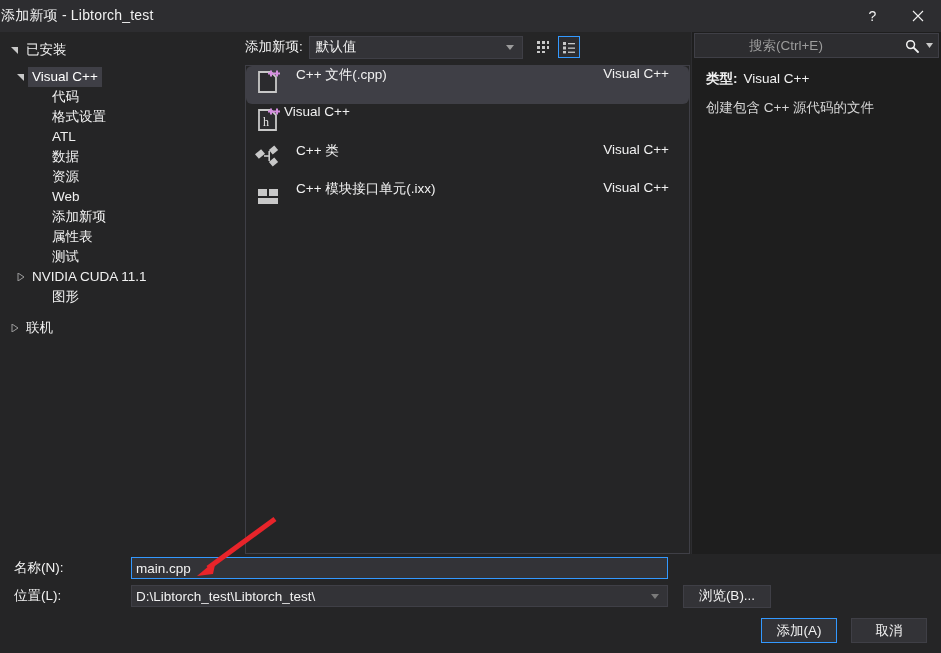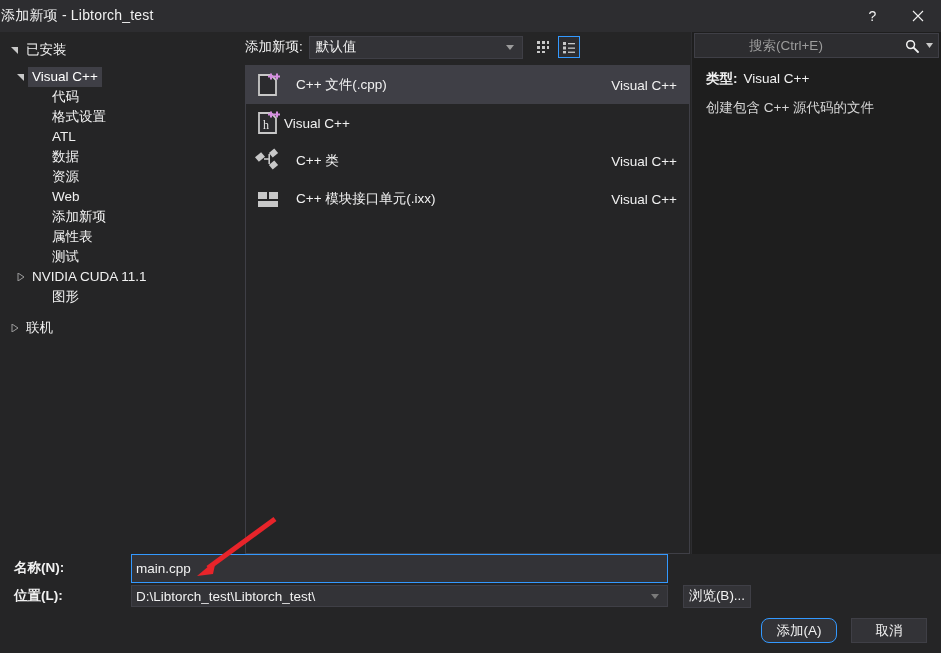--- a/index.html
+++ b/index.html
@@ -166,22 +166,23 @@
     border-top: 1px solid #3f3f46;
     border-left: 1px solid #3f3f46;
     border-right: 1px solid #3f3f46;
     border-bottom: 1px solid #3f3f46;
     overflow: hidden;
     min-height: 0;
   }
   .tpl-row {
     height: 38px;
     display: flex;
-    align-items: center;
-    padding: 0 12px 0 6px;
+    align-items: flex-start;
+    padding: 0 20px 0 6px;
+    border-radius: 6px;
   }
   .tpl-row.selected { background: #3f3f46; }
   .tpl-icon {
     width: 32px; height: 32px;
     flex: 0 0 32px;
     display: flex; align-items: center; justify-content: center;
   }
   .tpl-name {
     font-size: 13.5px;
     color: #f1f1f1;
@@ -257,25 +258,24 @@
     display: flex;
     align-items: center;
     height: 28px;
     padding-left: 14px;
   }
   .field-label {
     width: 117px;
     flex: 0 0 117px;
     font-size: 13.5px;
     color: #f1f1f1;
-    font-weight: bold;
   }
   .name-input {
     width: 537px;
-    height: 29px;
+    height: 22px;
     box-sizing: border-box;
     background: #333337;
     border: 1px solid #3399ff;
     color: #f1f1f1;
     font-size: 13.5px;
     font-family: "Liberation Sans", "DejaVu Sans", sans-serif;
     padding: 0 0 0 4px;
     outline: none;
   }
   .loc-combo {
@@ -289,21 +289,21 @@
     font-size: 13.5px;
     color: #f1f1f1;
   }
   .loc-combo .val { flex: 1 1 auto; padding-left: 4px; white-space: nowrap; }
   .loc-combo .arrow {
     width: 16px; display:flex; align-items:center; justify-content:center;
     margin-right: 4px;
   }
   .browse-btn {
     margin-left: 15px;
-    width: 68px; height: 23px;
+    width: 88px; height: 23px;
     background: #333337;
     border: 1px solid #3f3f46;
     color: #f1f1f1;
     font-size: 13.5px;
     font-family: "Liberation Sans", "DejaVu Sans", sans-serif;
     display: flex; align-items: center; justify-content: center;
     box-sizing: border-box;
   }
   .action-row {
     display: flex;
@@ -314,21 +314,21 @@
   .btn {
     width: 76px; height: 25px;
     background: #333337;
     border: 1px solid #3f3f46;
     color: #f1f1f1;
     font-size: 13.5px;
     font-family: "Liberation Sans", "DejaVu Sans", sans-serif;
     display: flex; align-items: center; justify-content: center;
     box-sizing: border-box;
   }
-  .btn.default { border-color: #3399ff; border-radius: 8px; }
+  .btn.default { border-color: #3399ff; }
 
   
   .annotation {
     position: absolute;
     left: 0; top: 0;
     width: 941px; height: 653px;
     pointer-events: none;
   }
 </style>
 </head>

